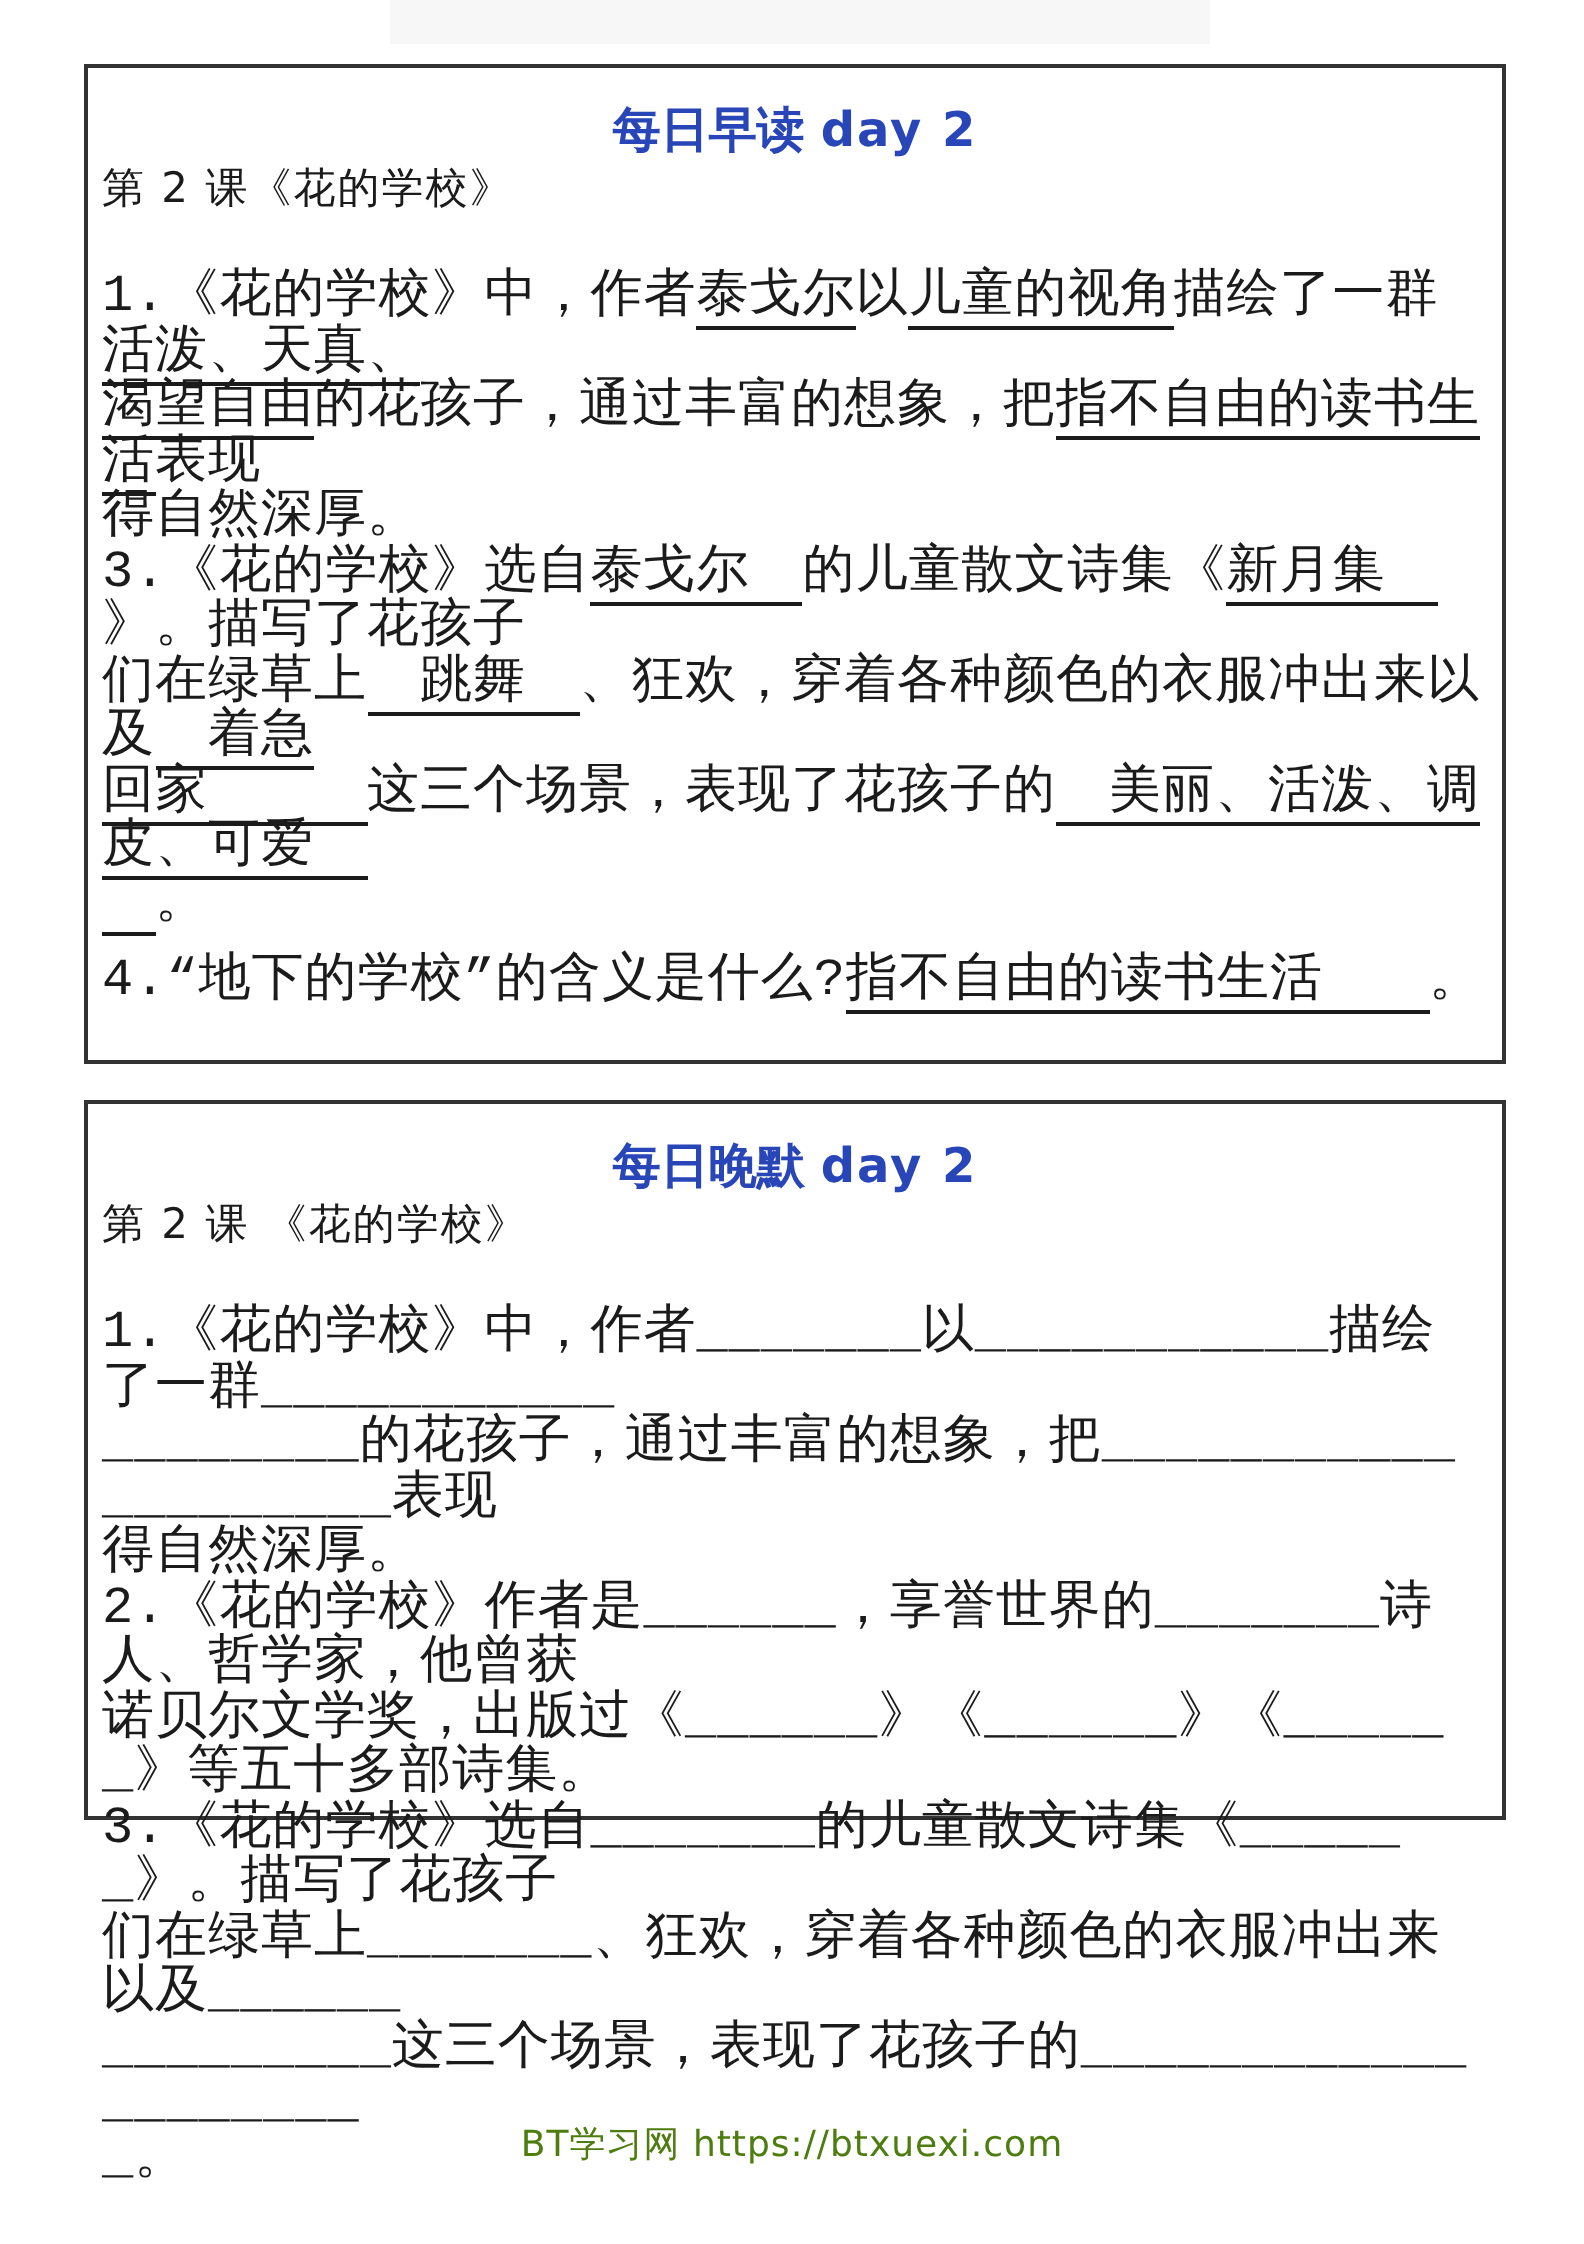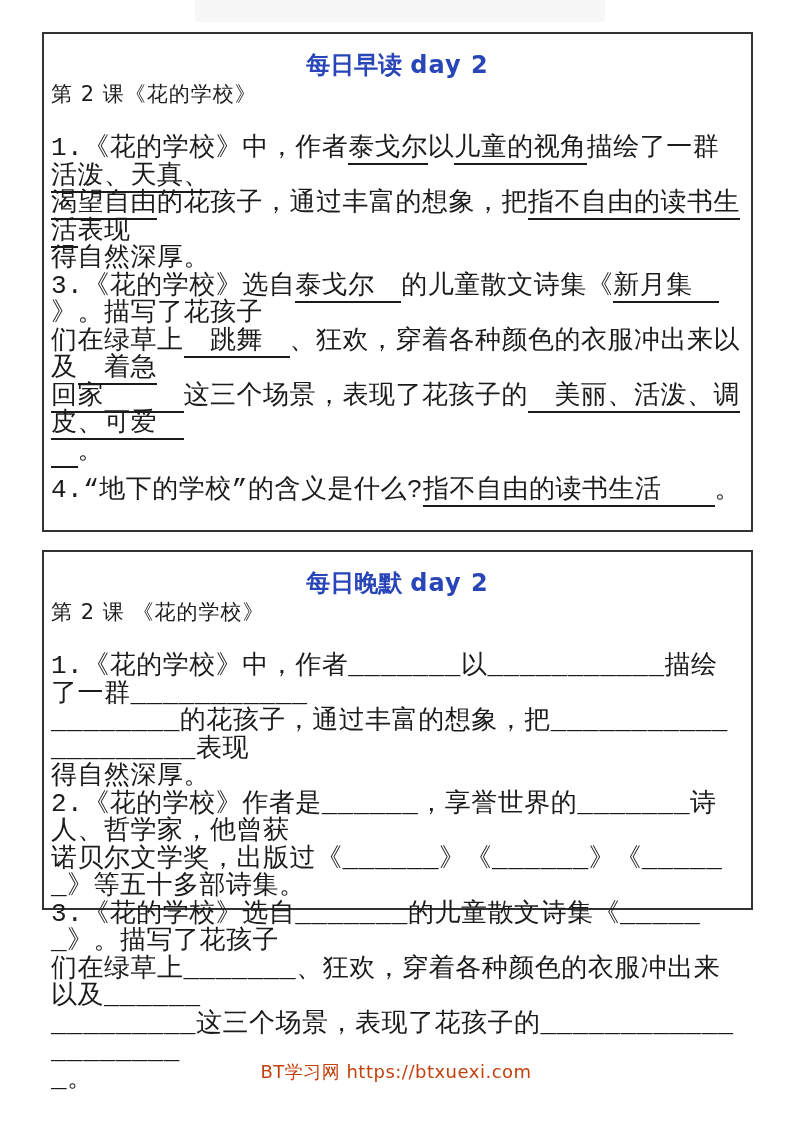--- a/index.html
+++ b/index.html
@@ -67,21 +67,21 @@
   .u {
     border-bottom: 2px solid #1b1b1b;
   }
   .watermark {
     position: absolute;
     left: 0;
     top: 1060px;
     width: 792px;
     text-align: center;
     font-size: 18px;
-    color: #c2410c;
+    color: #4d7c0f;
     letter-spacing: 0.5px;
   }
 </style>
 </head>
 <body>
 
 <div class="top-band"></div>
 
 <section class="card card-morning">
   <h1 class="card-title"><span>每日早读</span><span class="day">day 2</span></h1>

